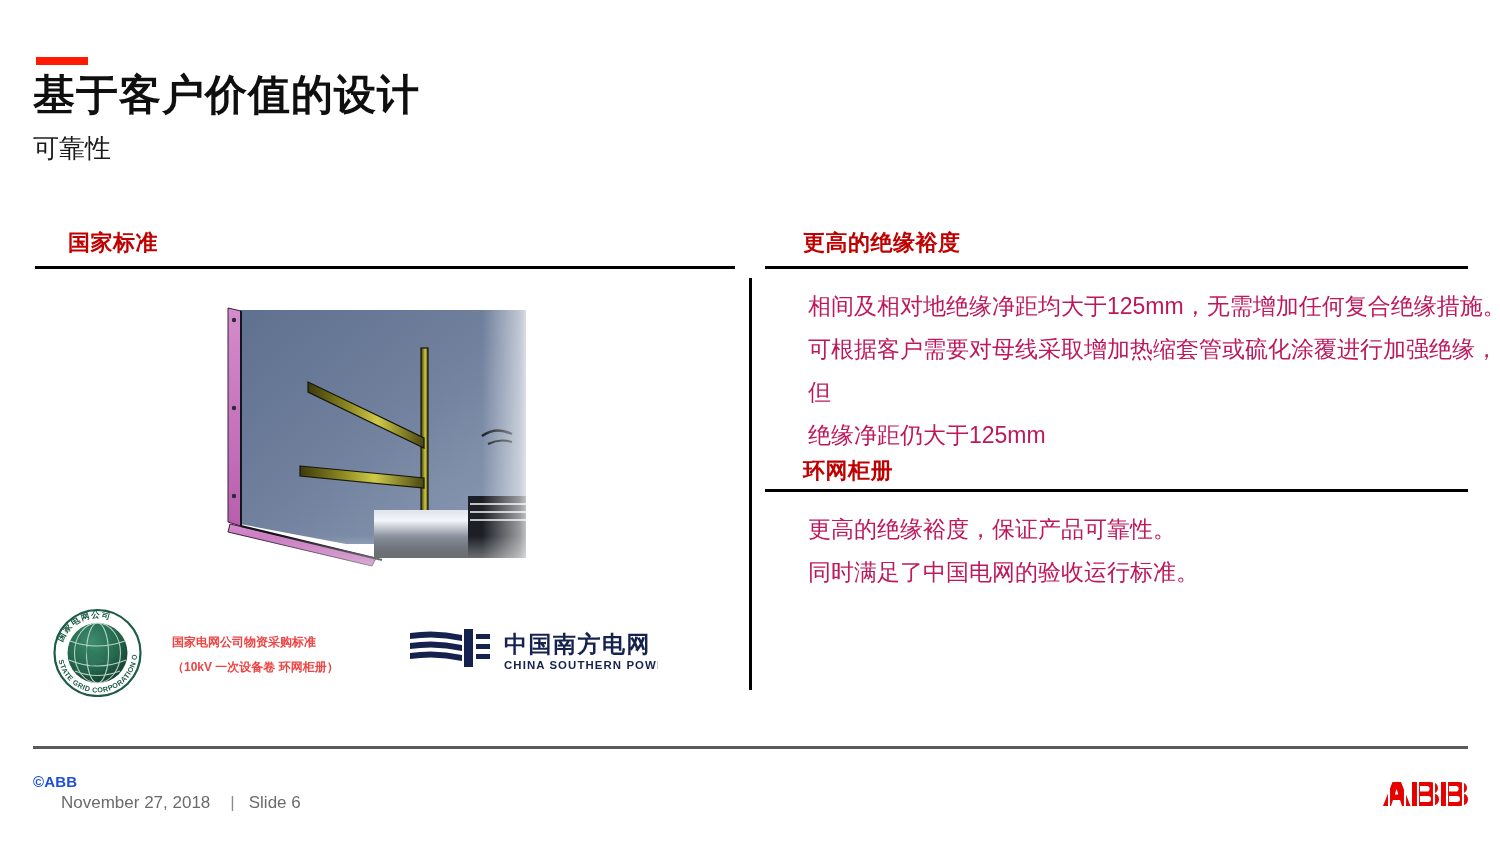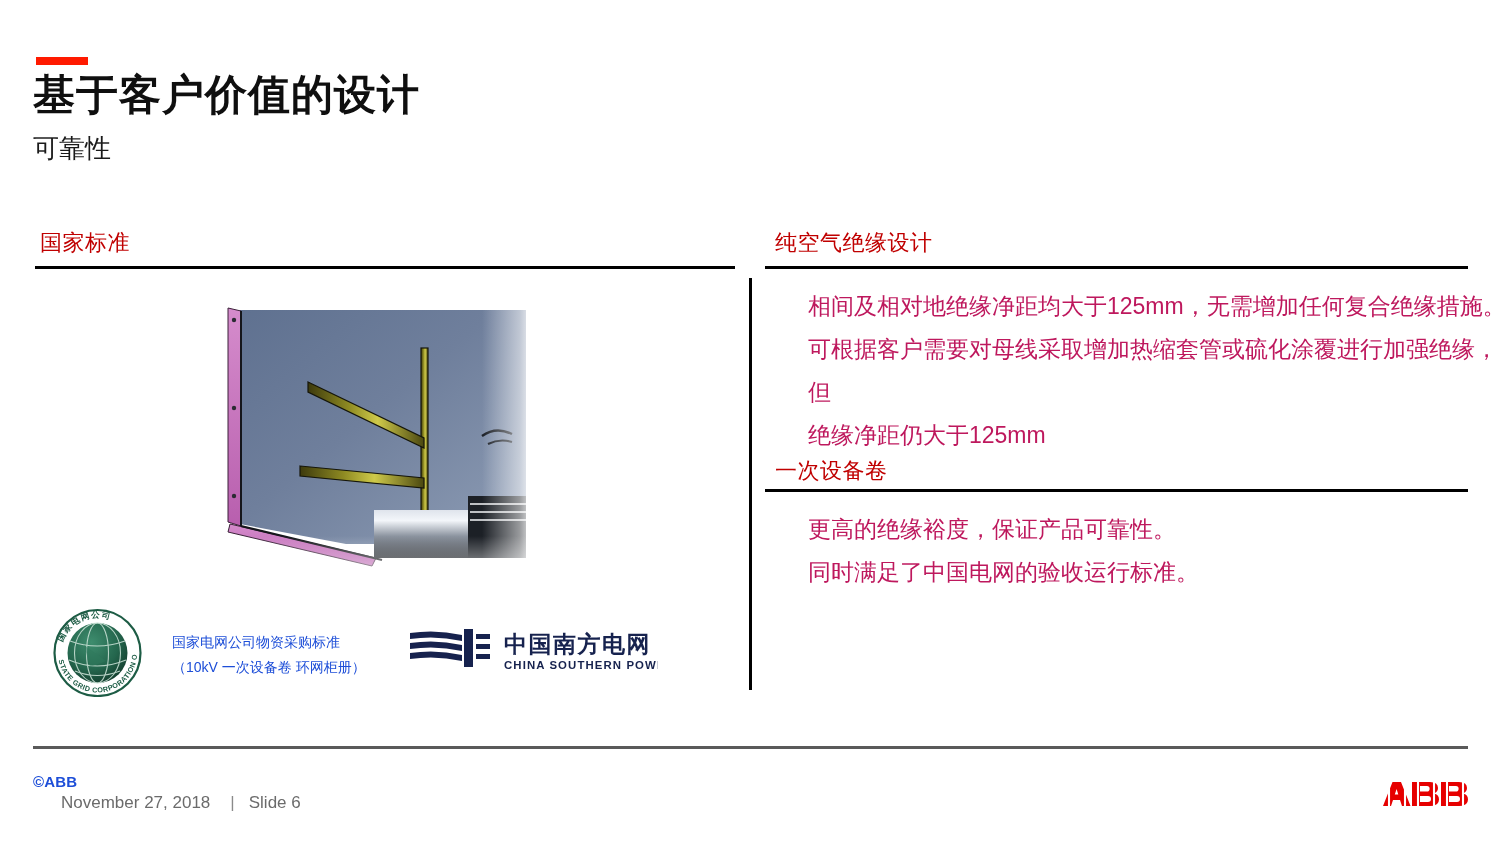--- a/index.html
+++ b/index.html
@@ -60,24 +60,25 @@
     top: 278px;
     width: 3px;
     height: 412px;
     background: #000000;
   }
 
   
   .section-head {
     position: absolute;
     font-size: 22px;
-    font-weight: 400;
+    font-weight: 700;
     color: #c00000;
     letter-spacing: .5px;
     white-space: nowrap;
+    margin-left: 28px;
   }
   .section-rule {
     position: absolute;
     height: 3px;
     background: #000000;
   }
 
   .head-left      { left: 40px;  top: 228px; }
   .rule-left      { left: 35px;  top: 266px; width: 700px; }
 
@@ -117,24 +118,24 @@
     position: absolute;
     left: 50px;
     top: 605px;
     width: 95px;
     height: 92px;
   }
   .sg-caption {
     position: absolute;
     left: 172px;
     top: 630px;
-    font-size: 14px;
-    font-weight: 400;
+    font-size: 12px;
+    font-weight: 700;
     line-height: 25px;
-    color: #1d4ed8;
+    color: #ef4444;
     white-space: nowrap;
   }
   .logo-csg {
     position: absolute;
     left: 408px;
     top: 623px;
     width: 250px;
     height: 54px;
   }
 
@@ -318,29 +319,29 @@
         <rect x="56" y="6" width="9" height="38"></rect>
         <rect x="68" y="11" width="14" height="5"></rect>
         <rect x="68" y="21" width="14" height="5"></rect>
         <rect x="68" y="31" width="14" height="5"></rect>
       </g>
       <text x="96" y="29" font-family="'Liberation Sans',sans-serif" font-size="23" font-weight="700" fill="#16224e" letter-spacing="1.5">中国南方电网</text>
       <text x="96" y="46" font-family="'Liberation Sans',sans-serif" font-size="11.4" font-weight="700" fill="#16224e" letter-spacing="1.1">CHINA SOUTHERN POWER GRID</text>
     </svg>
   </div>
 
-  <div class="section-head head-right-1">纯空气绝缘设计</div>
+  <div class="section-head head-right-1">更高的绝缘裕度</div>
   <div class="section-rule rule-right-1"></div>
   <div class="body-block body-1">
     <p>相间及相对地绝缘净距均大于125mm，无需增加任何复合绝缘措施。</p>
     <p>可根据客户需要对母线采取增加热缩套管或硫化涂覆进行加强绝缘，但</p>
     <p>绝缘净距仍大于125mm</p>
   </div>
 
-  <div class="section-head head-right-2">一次设备卷</div>
+  <div class="section-head head-right-2">环网柜册</div>
   <div class="section-rule rule-right-2"></div>
   <div class="body-block body-2">
     <p>更高的绝缘裕度，保证产品可靠性。</p>
     <p>同时满足了中国电网的验收运行标准。</p>
   </div>
 
   <div class="footer-rule"></div>
   <div class="footer-copy">©ABB</div>
   <div class="footer-meta">
     <span>November 27, 2018</span><span class="sep">|</span><span>Slide 6</span>

